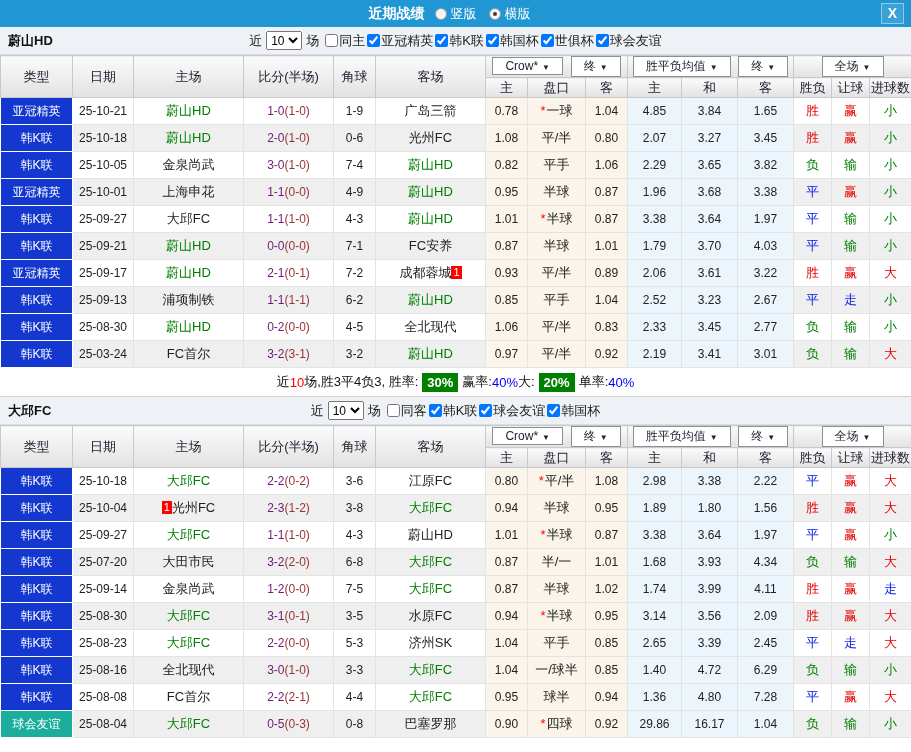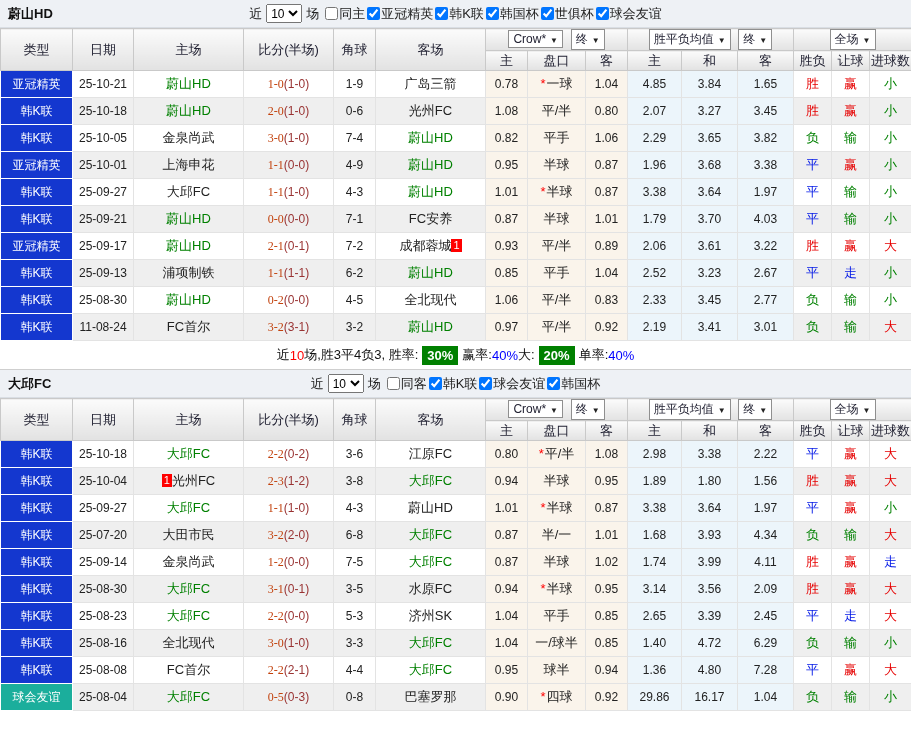--- a/index.html
+++ b/index.html
@@ -19,46 +19,60 @@
   .filter-group { display:flex; align-items:center; }
   .filter-group select { font-size:12px; height:19px; margin:0 4px; }
   .filter-group label { display:inline-flex; align-items:center; margin-left:6px; cursor:pointer; }
   .filter-group label input { margin-right:1px; }
   .league-checks { display:inline-flex; align-items:center; }
   .league-checks label { margin-left:2px; }
 
   table { border-collapse:collapse; table-layout:fixed; width:911px; }
   thead th { background:linear-gradient(#fbfbfb,#e2e2e2); border:1px solid #c9c9c9; font-weight:normal; font-size:13px; color:#223; height:20px; padding:0; }
   thead tr.group-row th { height:21px; }
-  .dd { display:inline-block; background:#fff; border:1px solid #8f8f8f; font-size:12px; padding:1px 4px; margin:0 2px; white-space:nowrap; cursor:pointer; }
+  .dd { display:inline-block; background:#fff; border:1px solid #8f8f8f; font-size:12px; padding:1px 12px; margin:0 2px; white-space:nowrap; cursor:pointer; }
   .dd .arr { font-size:8px; margin-left:4px; color:#222; }
 
   tbody td { border:1px solid #e3e3e3; text-align:center; font-size:12px; color:#222; height:27px; padding:0; overflow:hidden; white-space:nowrap; }
   tbody tr.even td { background:#efefef; }
   tbody td.cjk { font-size:13px; }
   tbody td.type-cell { color:#fff; font-size:12px; border-color:#fff; border-width:1px; }
   tbody td.col-pan { background:#faf4eb !important; }
   tbody td.col-avg { background:#ecf5fb !important; }
   .team-green { color:#008000; }
-  .score-main { color:#c2410c;font-family:Liberation Serif, serif; }
+  .score-main { color:#701a75; }
   .score-half { color:#993333; }
   .star { color:#ff0000; margin-right:1px; }
   .badge-rank { background:#ff0000; color:#fff; font-size:11px; line-height:13px; padding:0 2px; display:inline-block; vertical-align:1px; }
   .res { font-size:13px; }
 
   .summary-bar { height:29px; background:#fff; border-bottom:1px solid #cfcfcf; display:flex; align-items:center; justify-content:center; font-size:13px; color:#111; }
   .summary-bar .badge-green { background:#008000; color:#fff; font-weight:bold; padding:2px 5px; margin:0 4px; }
   .summary-bar .t-blue { color:#0000ff; }
   .summary-bar .t-red { color:#ff0000; }
 </style>
 </head>
 <body>
 
 <div class="window">
 
+  <div class="titlebar">
+    <span class="title">近期战绩</span>
+    <span class="radio-group">
+      <span class="radio-item">
+        <span class="radio-circle"></span>
+        <span>竖版</span>
+      </span>
+      <span class="radio-item">
+        <span class="radio-circle checked"></span>
+        <span>横版</span>
+      </span>
+    </span>
+    <span class="close-btn">X</span>
+  </div>
 
   <div>
     <div class="section-bar">
       <span class="team-name">蔚山HD</span>
       <span class="filter-group">
         <span>近</span>
         <select><option>10</option></select>
         <span>场</span>
         <label>
             <input type="checkbox" style="">
@@ -287,21 +301,21 @@
             <td class="col-pan">0.83</td>
             <td class="col-avg">2.33</td>
             <td class="col-avg">3.45</td>
             <td class="col-avg">2.77</td>
             <td class="res cjk"><span style="color: rgb(0, 128, 0);">负</span></td>
             <td class="res cjk"><span style="color: rgb(0, 128, 0);">输</span></td>
             <td class="res cjk"><span style="color: rgb(0, 128, 0);">小</span></td>
           </tr>
           <tr class="even">
             <td class="type-cell cjk" style="background: rgb(20, 55, 207);">韩K联</td>
-            <td>11-08-24</td>
+            <td>25-03-24</td>
             <td class="cjk"><span>FC首尔</span></td>
             <td><span class="score-main">3-2</span><span class="score-half">(3-1)</span></td>
             <td>3-2</td>
             <td class="cjk"><span class="team-green">蔚山HD</span></td>
             <td class="col-pan">0.97</td>
             <td class="col-pan cjk">平/半</td>
             <td class="col-pan">0.92</td>
             <td class="col-avg">2.19</td>
             <td class="col-avg">3.41</td>
             <td class="col-avg">3.01</td>

